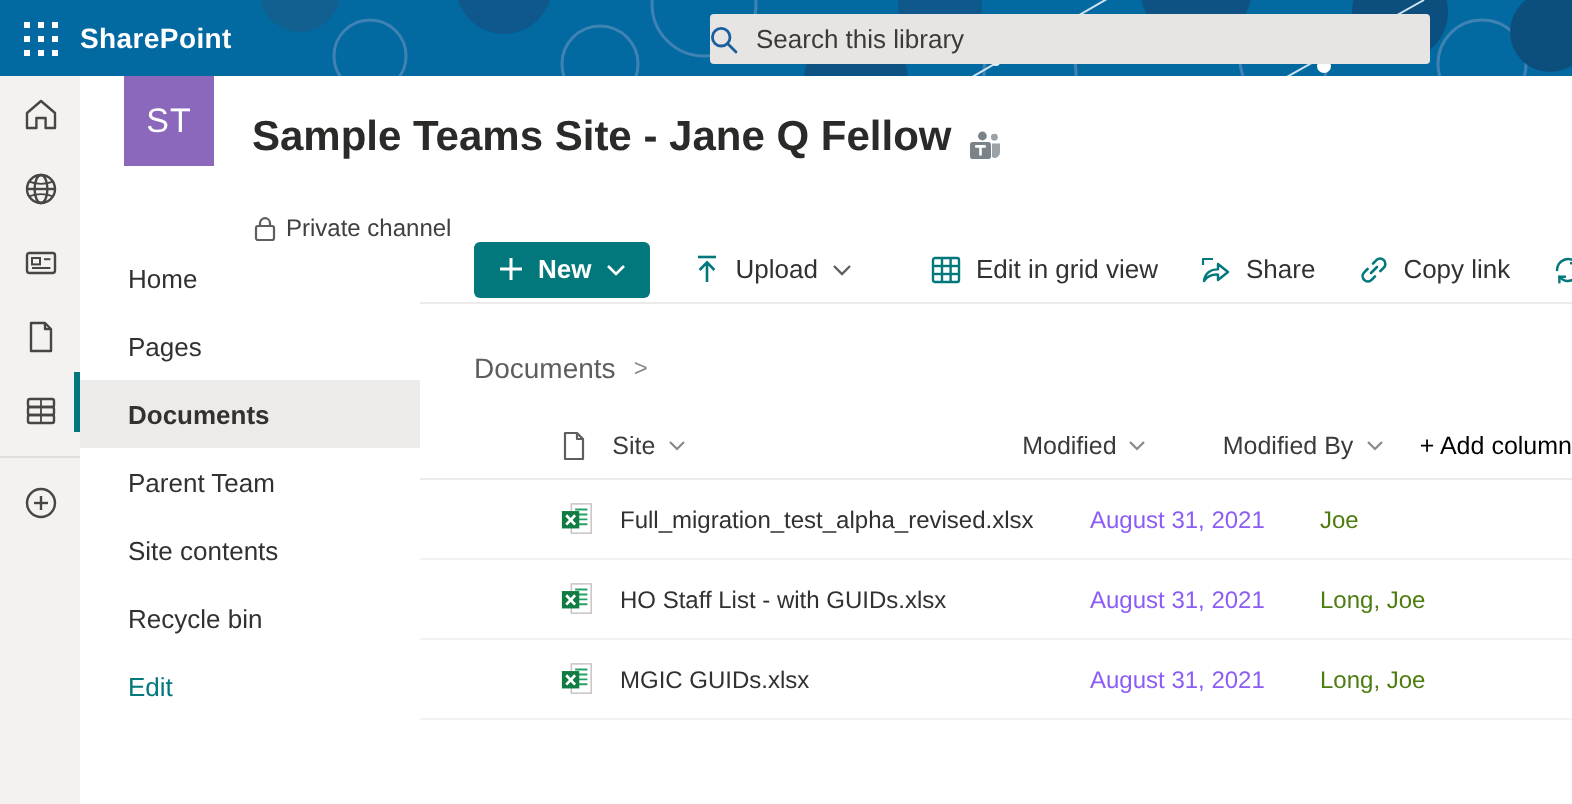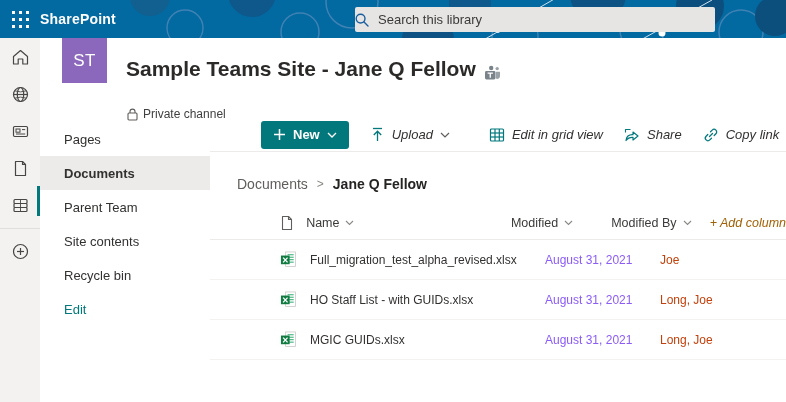--- a/index.html
+++ b/index.html
@@ -74,25 +74,25 @@
 
   
   .main-panel { position:absolute; left:210px; top:118px; width:576px; bottom:0; overflow:hidden; }
   .toolbar {
     height:34px; display:flex; align-items:center; padding-left:27px;
     border-bottom:1px solid #edebe9;
   }
   .btn-new {
     height:28px; background:#03787c; border-radius:3px; color:#fff;
     display:flex; align-items:center; gap:7px; padding:0 12px;
-    font-size:13px; font-weight:700; cursor:pointer;margin-left:24px;
+    font-size:13px; font-weight:700; cursor:pointer;
   }
   .tb-item {
     display:flex; align-items:center; gap:7px; margin-left:21px;
-    font-size:13px; color:#323130; cursor:pointer; white-space:nowrap;font-style:italic;
+    font-size:13px; color:#323130; cursor:pointer; white-space:nowrap;
   }
   .tb-sep { width:1px; height:18px; background:#edebe9; margin-left:18px; }
 
   .breadcrumb {
     display:flex; align-items:center; padding:24px 0 0 27px; font-size:14px;
   }
   .bc-root { color:#605e5c; cursor:pointer; }
   .bc-sep { color:#8a8886; margin:0 9px; font-size:12px; }
   .bc-current { color:#252423; font-weight:700; }
 
@@ -101,27 +101,27 @@
     display:flex; align-items:center; height:34px; margin-top:14px;
     border-bottom:1px solid #edebe9;
   }
   .c-icon { width:30px; margin-left:70px; display:flex; align-items:center; }
   .c-name { width:235px; }
   .c-mod { width:115px; }
   .c-by { width:113px; }
   .col-head {
     display:flex; align-items:center; gap:6px; font-size:12.5px; color:#3b3a39; cursor:pointer;
   }
-  .c-add { white-space:nowrap; font-size:12.5px; color:#a16207; cursor:pointer;font-style:italic; }
+  .c-add { white-space:nowrap; font-size:12.5px; color:#000000; cursor:pointer; }
   .lib-row {
     display:flex; align-items:center; height:40px; border-bottom:1px solid #f3f2f1; cursor:pointer;
   }
   .cell-name { width:235px; font-size:12px; color:#323130; overflow:hidden; white-space:nowrap; }
   .cell-mod { width:115px; font-size:12px; color:#8b5cf6; }
-  .cell-by { width:113px; font-size:12px; color:#c2410c; }
+  .cell-by { width:113px; font-size:12px; color:#4d7c0f; }
 
   .chev { display:inline-block; }
   svg { display:block; }
 </style>
 </head>
 <body>
 
 <div class="topbar">
   <svg class="topbar-decor" width="786" height="38" viewBox="0 0 786 38">
     <circle cx="150" cy="-4" r="20" fill="#11608f"></circle>
@@ -227,20 +227,21 @@
 </div>
 <div class="privacy-row">
   <svg width="11" height="13" viewBox="0 0 11 13" fill="none" stroke="#605e5c" stroke-width="1.1">
     <rect x="1" y="5" width="9" height="7" rx="1"></rect>
     <path d="M3 5 V3.6 a2.5 2.5 0 0 1 5 0 V5"></path>
   </svg>
   <span>Private channel</span>
 </div>
 
 <div class="left-nav">
+  <div class="nav-item">Home</div>
   <div class="nav-item">Pages</div>
   <div class="nav-item selected">Documents</div>
   <div class="nav-item">Parent Team</div>
   <div class="nav-item">Site contents</div>
   <div class="nav-item">Recycle bin</div>
   <div class="nav-item link">Edit</div>
 </div>
 
 <div class="main-panel">
 
@@ -304,33 +305,32 @@
         <path d="M3.7 14.2 L3.7 11.4 L6.5 11.4" stroke-width="1.2"></path>
       </svg>
 
     </div>
 
   </div>
 
   <div class="breadcrumb">
     <span class="bc-root">Documents</span>
     <span class="bc-sep">&gt;</span>
-    <span class="bc-current">Jane Q Fellow</span>
   </div>
 
   <div class="lib-header">
     <div class="c-icon">
       <svg width="14" height="16" viewBox="0 0 14 16" fill="none" stroke="#605e5c" stroke-width="1.1" stroke-linejoin="round">
         <path d="M2.5 1.5 L8.5 1.5 L11.5 4.5 L11.5 14.5 L2.5 14.5 Z"></path>
         <path d="M8.5 1.5 L8.5 4.5 L11.5 4.5"></path>
       </svg>
     </div>
     <div class="c-name">
       <div class="col-head">
-        <span>Name</span>
+        <span>Site</span>
         <svg class="chev" width="9" height="6" viewBox="0 0 9 6">
           <path d="M1 1 L4.5 4.5 L8 1" fill="none" stroke="#8a8886" stroke-width="1.1"></path>
         </svg>
       </div>
     </div>
     <div class="c-mod">
       <div class="col-head">
         <span>Modified</span>
         <svg class="chev" width="9" height="6" viewBox="0 0 9 6">
           <path d="M1 1 L4.5 4.5 L8 1" fill="none" stroke="#8a8886" stroke-width="1.1"></path>

